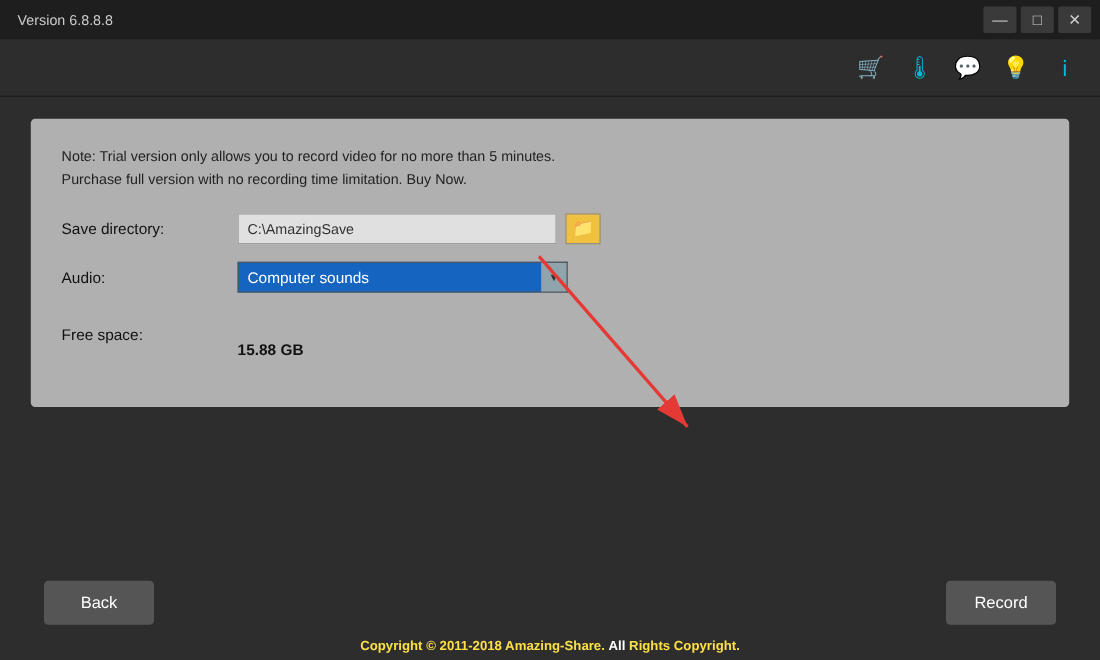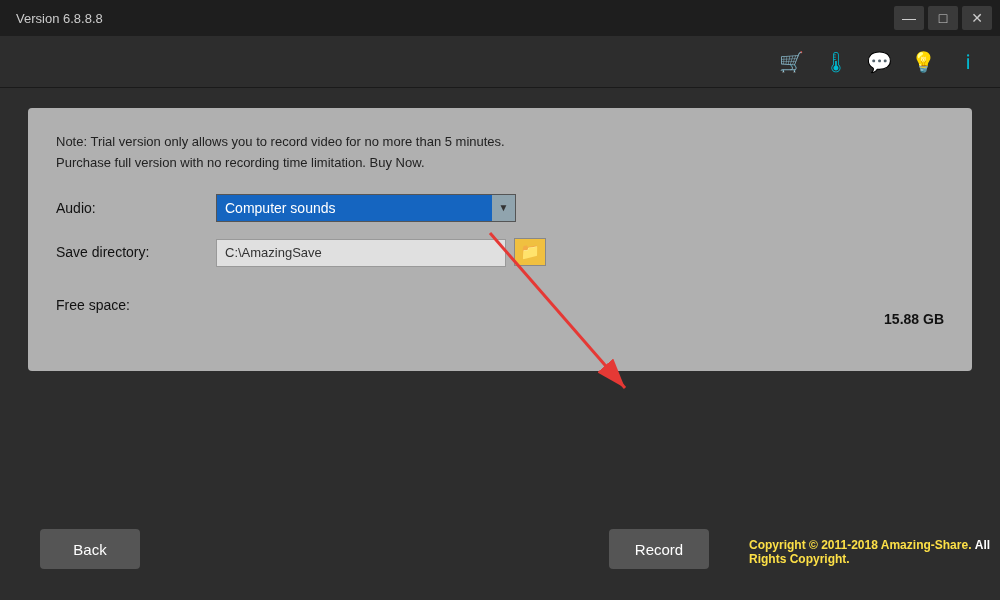--- a/index.html
+++ b/index.html
@@ -158,21 +158,20 @@
       justify-content: center;
       margin-left: 4px;
       font-size: 16px;
     }
 
     
     .freespace-row {
       display: flex;
       align-items: center;
       margin-bottom: 20px;
-      justify-content: space-between;
     }
     .freespace-label {
       width: 160px;
       font-size: 14px;
       color: #111;
     }
     .freespace-value {
       font-size: 14px;
       color: #111;
       font-weight: bold;
@@ -198,21 +197,21 @@
 
     
     .bottom-bar {
       position: absolute;
       bottom: 0;
       left: 0;
       width: 100%;
       height: 90px;
       background: #2d2d2d;
       display: flex;
-      flex-direction: row;
+      flex-direction: column;
       align-items: center;
       justify-content: flex-end;
     }
     .bottom-buttons {
       width: 100%;
       display: flex;
       justify-content: space-between;
       padding: 0 40px;
       margin-bottom: 12px;
     }
@@ -253,45 +252,45 @@
   <div class="toolbar-icon" title="Chat">💬</div>
   <div class="toolbar-icon" title="Light">💡</div>
   <div class="toolbar-icon" title="Info">ℹ</div>
 </div>
 
 <div class="main">
   <div class="card">
     <div class="notice">
       <span>Note: Trial version only allows you to record video for no more than 5 minutes.</span><br>
       <span>Purchase full version with no recording time limitation. Buy Now.</span>
+    </div>
+
+    <div class="form-row">
+      <div class="form-label">Save directory:</div>
+      <div class="form-control">
+        <input type="text" class="dir-input" value="C:\AmazingSave" style="">
+        <button class="folder-btn" title="Browse">📁</button>
+      </div>
     </div>
 
     <div class="form-row">
       <div class="form-label">Audio:</div>
       <div class="form-control">
         <div class="dropdown-wrapper">
           <select class="dropdown-select">
             <option value="computer_sounds" selected="">Computer sounds</option>
             <option value="microphone">Microphone</option>
             <option value="no_audio">No audio</option>
             <option value="stereo_mix">Stereo Mix</option>
           </select>
           <div class="dropdown-arrow">▼</div>
         </div>
       </div>
     </div>
 
-    <div class="form-row">
-      <div class="form-label">Save directory:</div>
-      <div class="form-control">
-        <input type="text" class="dir-input" value="C:\AmazingSave" style="">
-        <button class="folder-btn" title="Browse">📁</button>
-      </div>
-    </div>
-
     <div class="freespace-row">
       <div class="freespace-label">Free space:</div>
       <div class="freespace-value">15.88 GB</div>
     </div>
 
   </div>
 </div>
 
 <svg class="arrow-overlay" xmlns="http://www.w3.org/2000/svg">
 

